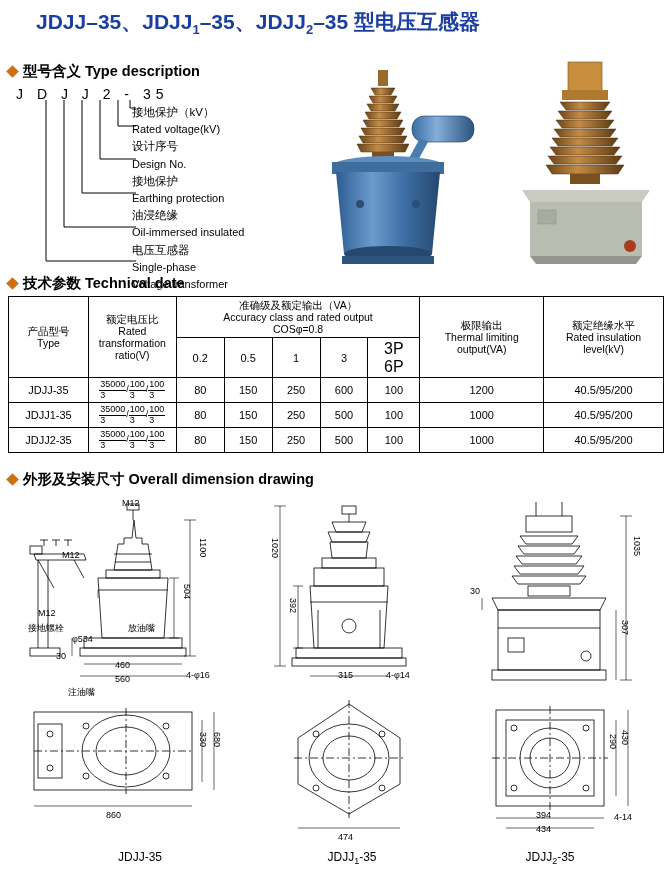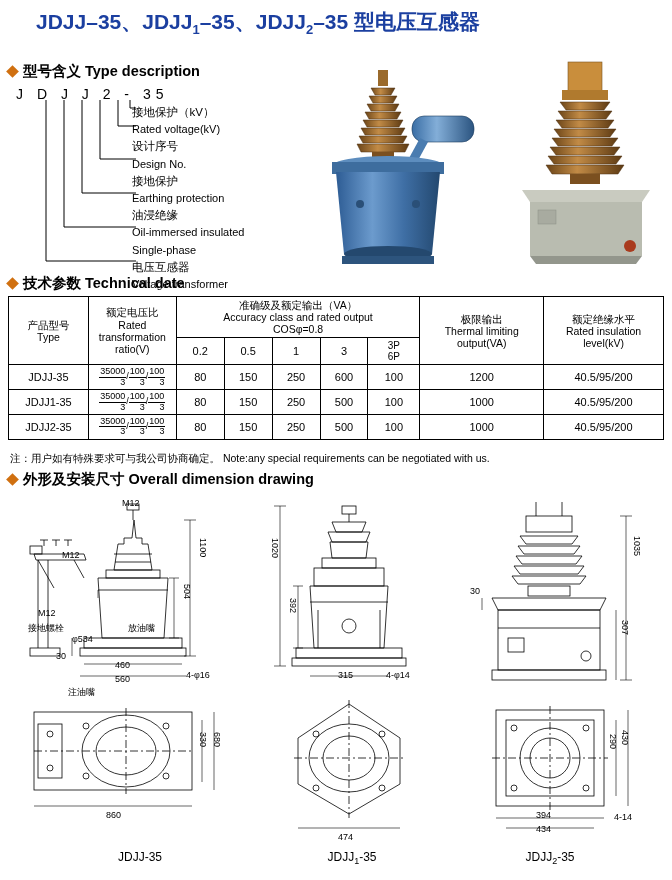--- a/index.html
+++ b/index.html
@@ -51,21 +51,21 @@
   
   table.spec{
     position:absolute;left:8px;top:296px;width:656px;
     border-collapse:collapse;font-size:11px;
   }
   table.spec td,table.spec th{
     border:1px solid #000;text-align:center;vertical-align:middle;
     padding:2px 1px;font-weight:normal;
   }
   table.spec .hdr{font-size:10.5px;line-height:1.15;}
-  .frac{display:inline-block;text-align:right;line-height:1.05;font-size:9px;vertical-align:middle;}
+  .frac{display:inline-block;text-align:left;line-height:1.05;font-size:9px;vertical-align:middle;}
   .frac .num{display:block;border-bottom:1px solid #000;padding:0 1px;}
   .frac .den{display:block;padding:0 1px;}
   .ratio-cell{white-space:nowrap;font-size:9px;}
   .note{
     position:absolute;left:10px;top:452px;font-size:10.5px;white-space:nowrap;
   }
 
   
   .draw{position:absolute;left:0;top:488px;width:672px;height:392px;}
   .cap{position:absolute;font-size:12px;text-align:center;white-space:nowrap;}
@@ -107,22 +107,22 @@
 
   <div class="labels">
     <div class="row">接地保护（kV）</div>
     <div class="row en">Rated voltage(kV)</div>
     <div class="row">设计序号</div>
     <div class="row en">Design No.</div>
     <div class="row">接地保护</div>
     <div class="row en">Earthing protection</div>
     <div class="row">油浸绝缘</div>
     <div class="row en">Oil-immersed insulated</div>
+    <div class="row">电压互感器</div>
     <div class="row en">Single-phase</div>
-    <div class="row">电压互感器</div>
     <div class="row en">Voltage transformer</div>
   </div>
 
   <svg class="photo" style="left:316px;top:64px;" width="190" height="204">
     <defs>
       <linearGradient id="blu" x1="0" y1="0" x2="1" y2="0">
         <stop offset="0" stop-color="#2d5c94"></stop>
           <stop offset="0.35" stop-color="#6c9bcd"></stop>
         <stop offset="0.65" stop-color="#3f6fa5"></stop>
           <stop offset="1" stop-color="#23486f"></stop>
@@ -223,21 +223,21 @@
       </td>
       <td rowspan="2" class="hdr">
         <span>额定绝缘水平</span><br><span>Rated insulation level(kV)</span>
       </td>
     </tr>
     <tr>
       <td>0.2</td>
       <td>0.5</td>
       <td>1</td>
       <td>3</td>
-      <td style="font-size:10px;line-height:1.1;">3P<br>6P</td>
+      <td style="font-size:16px;line-height:1.1;">3P<br>6P</td>
     </tr>
 
     <tr>
       <td>JDJJ-35</td>
       <td class="ratio-cell">
         <span class="frac"><span class="num">35000</span><span class="den">3</span></span>/<span class="frac"><span class="num">100</span><span class="den">3</span></span>/<span class="frac"><span class="num">100</span><span class="den">3</span></span>
       </td>
       <td>80</td>
       <td>150</td>
       <td>250</td>
@@ -268,21 +268,20 @@
       <td>150</td>
       <td>250</td>
       <td>500</td>
       <td>100</td>
       <td>1000</td>
       <td>40.5/95/200</td>
     </tr>
   </tbody>
     </table>
 
-  <div class="note">注：用户如有特殊要求可与我公司协商确定。  Note:any special requirements can be negotiated with us.</div>
 
   <div class="sec" style="left:8px;top:470px;">
     <span class="dia"></span><span>外形及安装尺寸 Overall dimension drawing</span>
   </div>
 
   <div class="draw">
 
     <svg style="position:absolute;left:14px;top:10px;" width="225" height="340">
       <g stroke="#000" fill="none" stroke-width="0.8">
 

